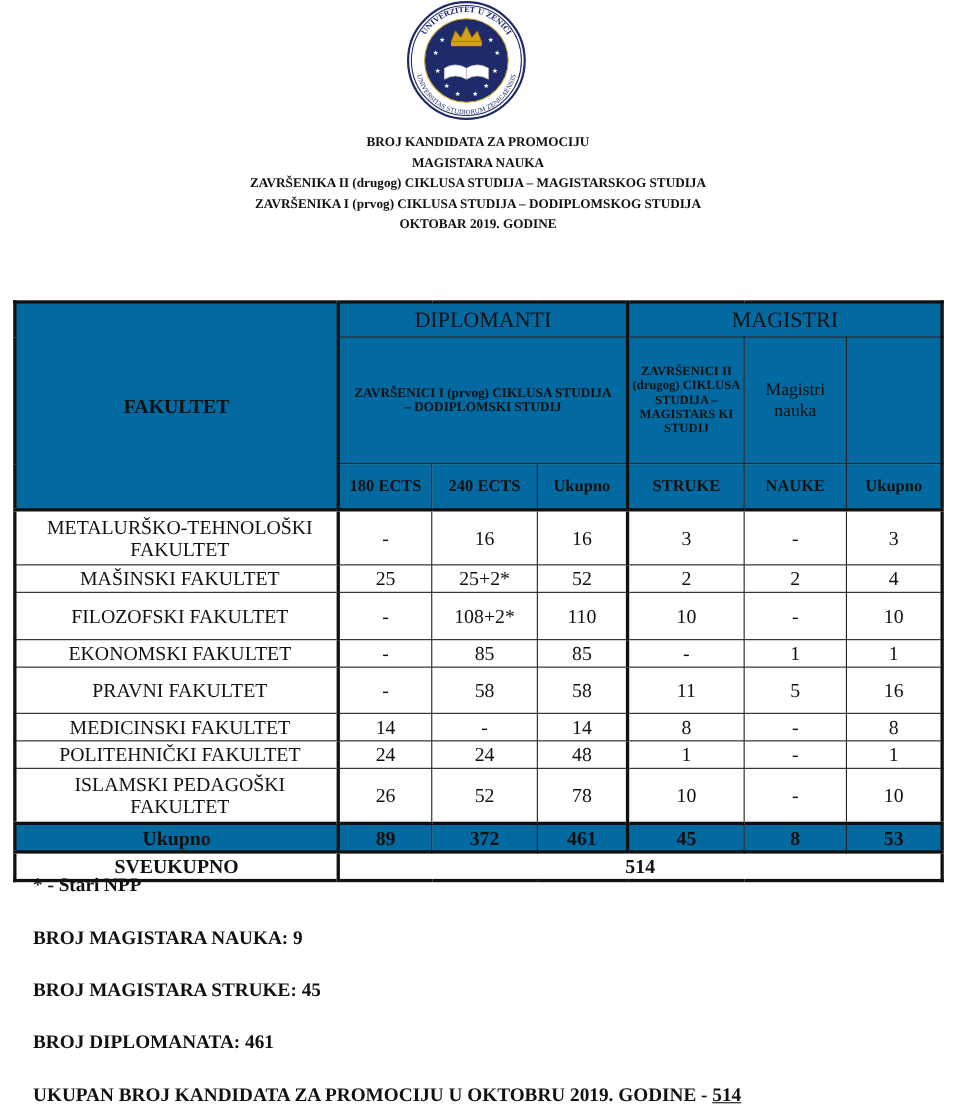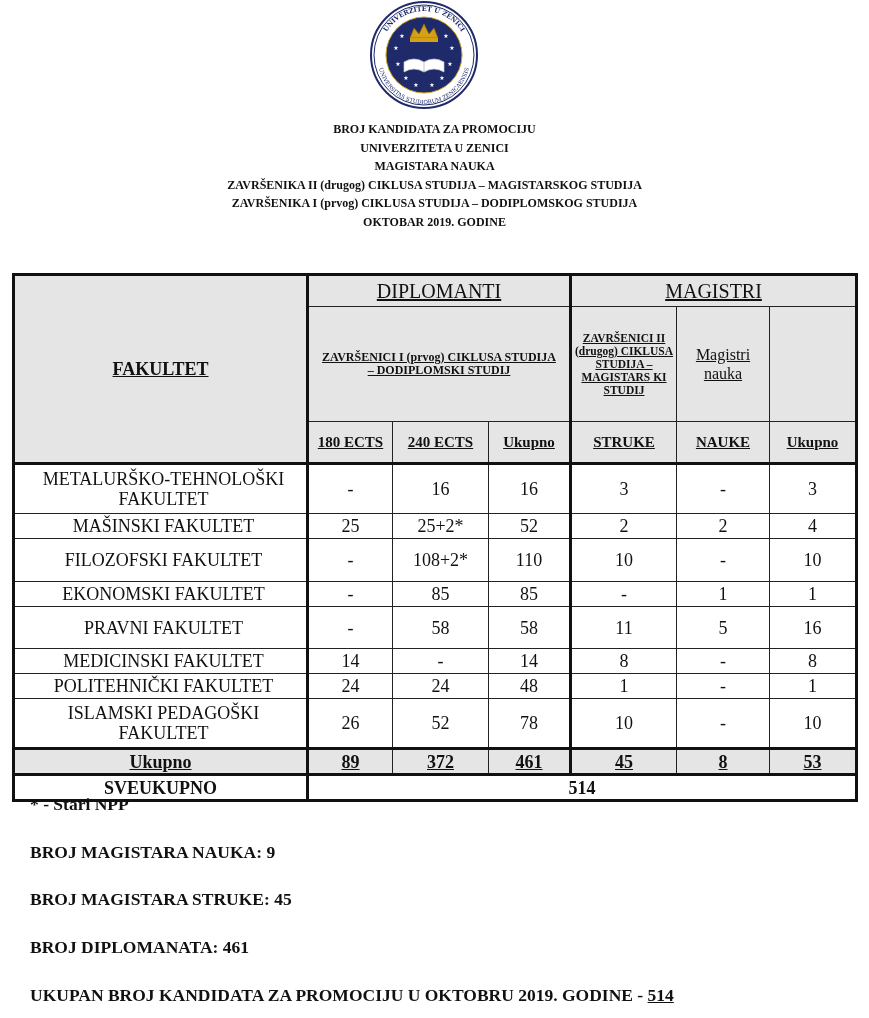--- a/index.html
+++ b/index.html
@@ -19,21 +19,21 @@
     table.main {
       position: absolute; left: 12px; top: 273px; width: 843px;
       border-collapse: collapse; border: 3px solid #111;
       table-layout: fixed;
     }
     table.main td, table.main th {
       border: 1px solid #222; padding: 0 2px; text-align: center;
       vertical-align: middle; font-size: 18px; font-weight: normal;
       line-height: 20px;
     }
-    .gray { background: #e5e5e5; text-decoration: underline; }
+    .gray { background: #0369a1; }
     .bold { font-weight: bold !important; }
     .fac-name { text-align: center; padding-left: 8px !important; }
     .small-head { font-size: 12px !important; line-height: 13px !important; font-weight: bold !important; }
     .th-big { font-size: 20px !important; }
     .th-bold { font-weight: bold !important; font-size: 15px !important; }
     .thick-left { border-left: 3px solid #111 !important; }
     .thick-top { border-top: 3px solid #111 !important; }
     .note-line { position: absolute; left: 30px; font-weight: bold; font-size: 17.5px; white-space: nowrap; }
     .underline { text-decoration: underline; }
   </style>
@@ -73,21 +73,20 @@
       <textPath href="#arcTop" startOffset="50%" text-anchor="middle">UNIVERZITET U ZENICI</textPath>
     </text>
     <text font-size="5.5" font-family="DejaVu Serif, serif" fill="#1f2a6b">
       <textPath href="#arcBot" startOffset="50%" text-anchor="middle">UNIVERSITAS STUDIORUM ZENICAENSIS</textPath>
     </text>
   </svg>
 </div>
 
 <div class="headline">
   <div>BROJ KANDIDATA ZA PROMOCIJU</div>
-  <div>UNIVERZITETA U ZENICI</div>
   <div>MAGISTARA NAUKA</div>
   <div>ZAVRŠENIKA II (drugog) CIKLUSA STUDIJA – MAGISTARSKOG STUDIJA</div>
   <div>ZAVRŠENIKA I (prvog) CIKLUSA STUDIJA – DODIPLOMSKOG STUDIJA</div>
   <div>OKTOBAR 2019. GODINE</div>
 </div>
 
 <table class="main">
   <colgroup>
     <col style="width:294px">
     <col style="width:85px">

